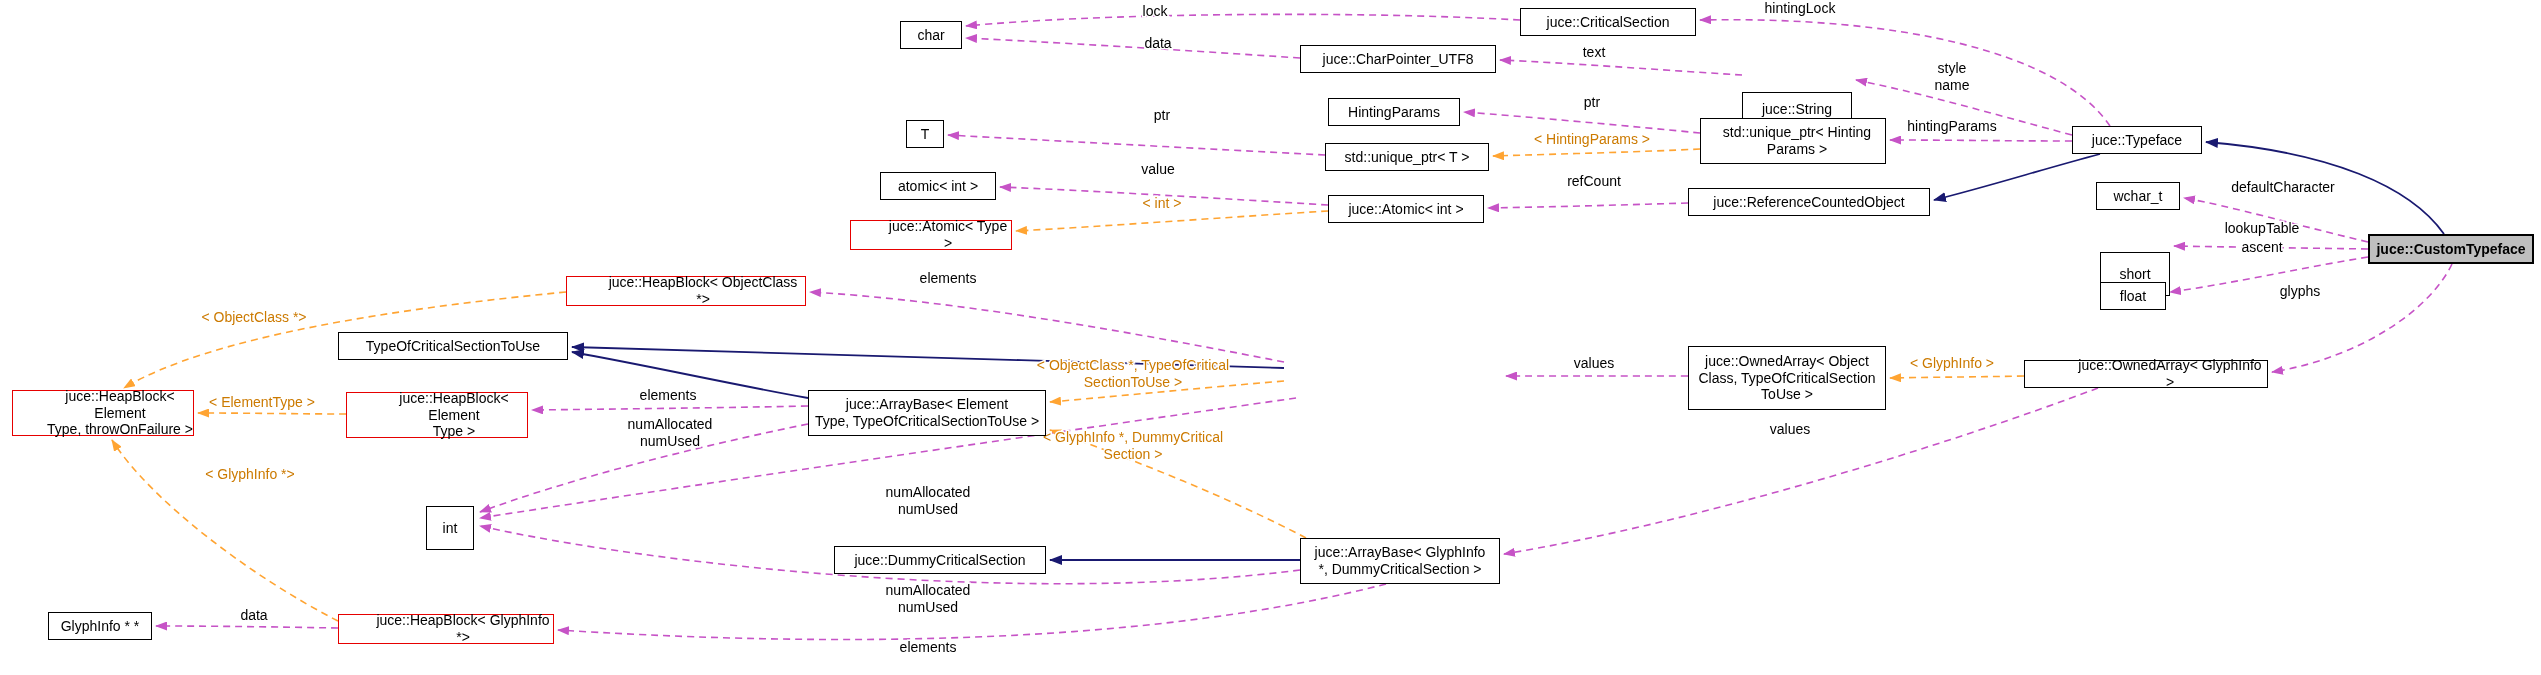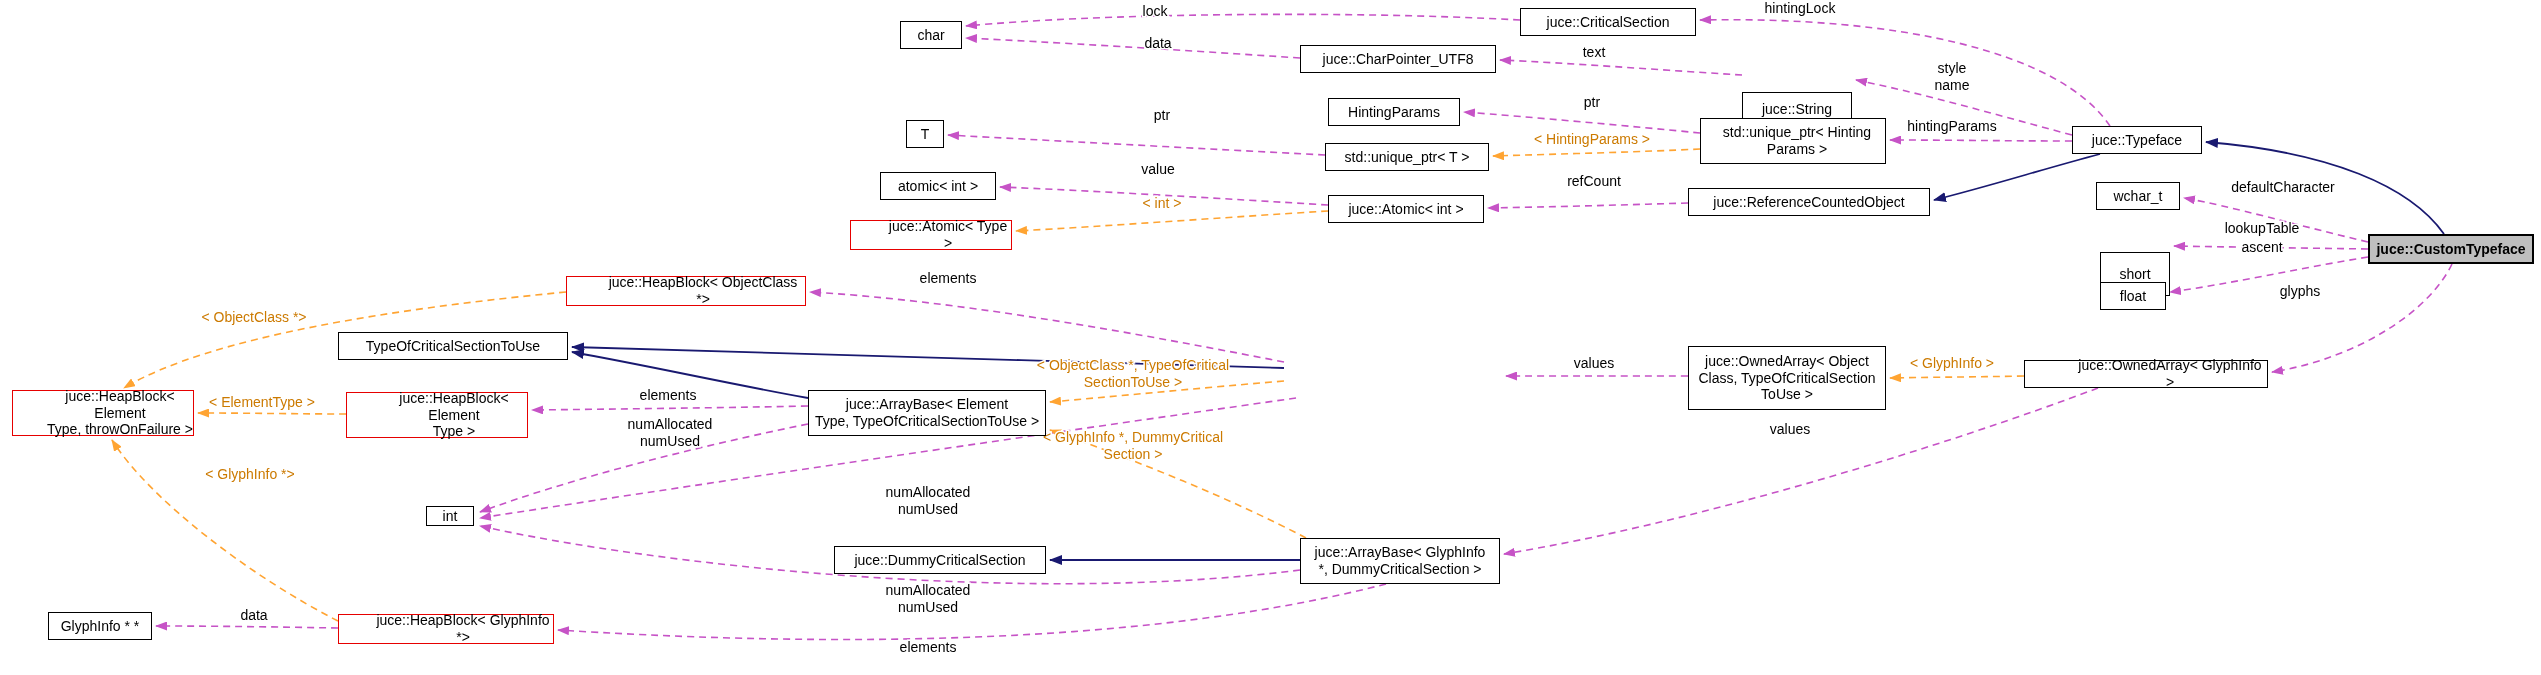--- a/index.html
+++ b/index.html
@@ -157,19 +157,19 @@
     <div class="node normal" style="left: 1688px; top: 346px; width: 198px; height: 64px;"><span>juce::OwnedArray&lt; Object
 Class, TypeOfCriticalSection
 ToUse &gt;</span></div>
     <div class="node normal" style="left: 2024px; top: 360px; width: 244px; height: 28px; padding-left: 48px;"><span>juce::OwnedArray&lt; GlyphInfo &gt;</span></div>
     <div class="node red" style="left: 12px; top: 390px; width: 182px; height: 46px;"><span>juce::HeapBlock&lt; Element
 Type, throwOnFailure &gt;</span></div>
     <div class="node red" style="left: 346px; top: 392px; width: 182px; height: 46px;"><span>juce::HeapBlock&lt; Element
 Type &gt;</span></div>
     <div class="node normal" style="left: 808px; top: 390px; width: 238px; height: 46px;"><span>juce::ArrayBase&lt; Element
 Type, TypeOfCriticalSectionToUse &gt;</span></div>
-    <div class="node normal" style="left: 426px; top: 506px; width: 48px; height: 20px;"><span>int</span></div>
+    <div class="node normal" style="left: 426px; top: 506px; width: 48px; height: 44px;"><span>int</span></div>
     <div class="node normal" style="left: 834px; top: 546px; width: 212px; height: 28px;"><span>juce::DummyCriticalSection</span></div>
     <div class="node normal" style="left: 1300px; top: 538px; width: 200px; height: 46px;"><span>juce::ArrayBase&lt; GlyphInfo
 *, DummyCriticalSection &gt;</span></div>
     <div class="node normal" style="left: 48px; top: 612px; width: 104px; height: 28px; text-align: center;"><span>GlyphInfo * *</span></div>
     <div class="node red" style="left: 338px; top: 614px; width: 216px; height: 30px;"><span>juce::HeapBlock&lt; GlyphInfo *&gt;</span></div>
   </div>
 
 </body></html>

